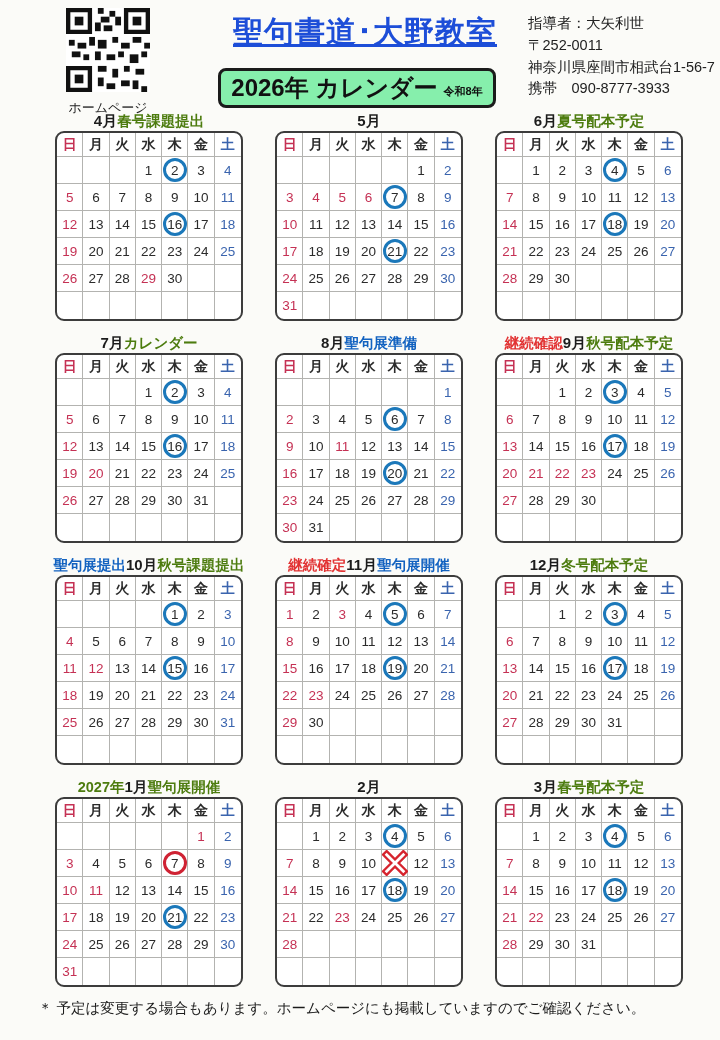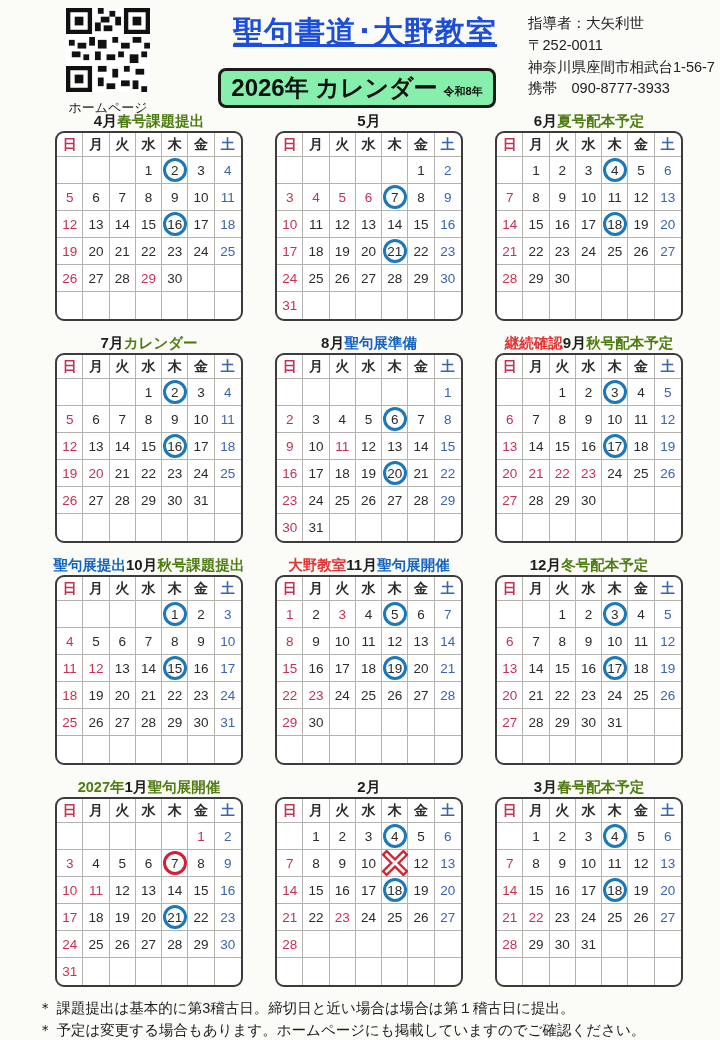--- a/index.html
+++ b/index.html
@@ -988,21 +988,21 @@
             <div class="cell"></div>
             <div class="cell"></div>
             <div class="cell"></div>
             <div class="cell"></div>
             <div class="cell"></div>
           </div>
         </div>
       </div>
       <div class="month-block">
         <div class="month-header">
-          <span class="c-red">大野教室</span>
+          <span class="c-red">継続確定</span>
           <span class="month-label">11月</span>
           <span class="c-blue">聖句展開催</span>
         </div>
         <div class="cal">
           <div class="cal-grid">
             <div class="cell dow sun">日</div>
             <div class="cell dow">月</div>
             <div class="cell dow">火</div>
             <div class="cell dow">水</div>
             <div class="cell dow">木</div>
@@ -1601,17 +1601,16 @@
             <div class="cell"></div>
             <div class="cell"></div>
             <div class="cell"></div>
             <div class="cell"></div>
           </div>
         </div>
       </div>
     </div>
 
   <div class="footer">
-    <div>＊ 課題提出は基本的に第3稽古日。締切日と近い場合は場合は第１稽古日に提出。</div>
     <div>＊ 予定は変更する場合もあります。ホームページにも掲載していますのでご確認ください。</div>
   </div>
 
 </div>
 
 </body></html>

